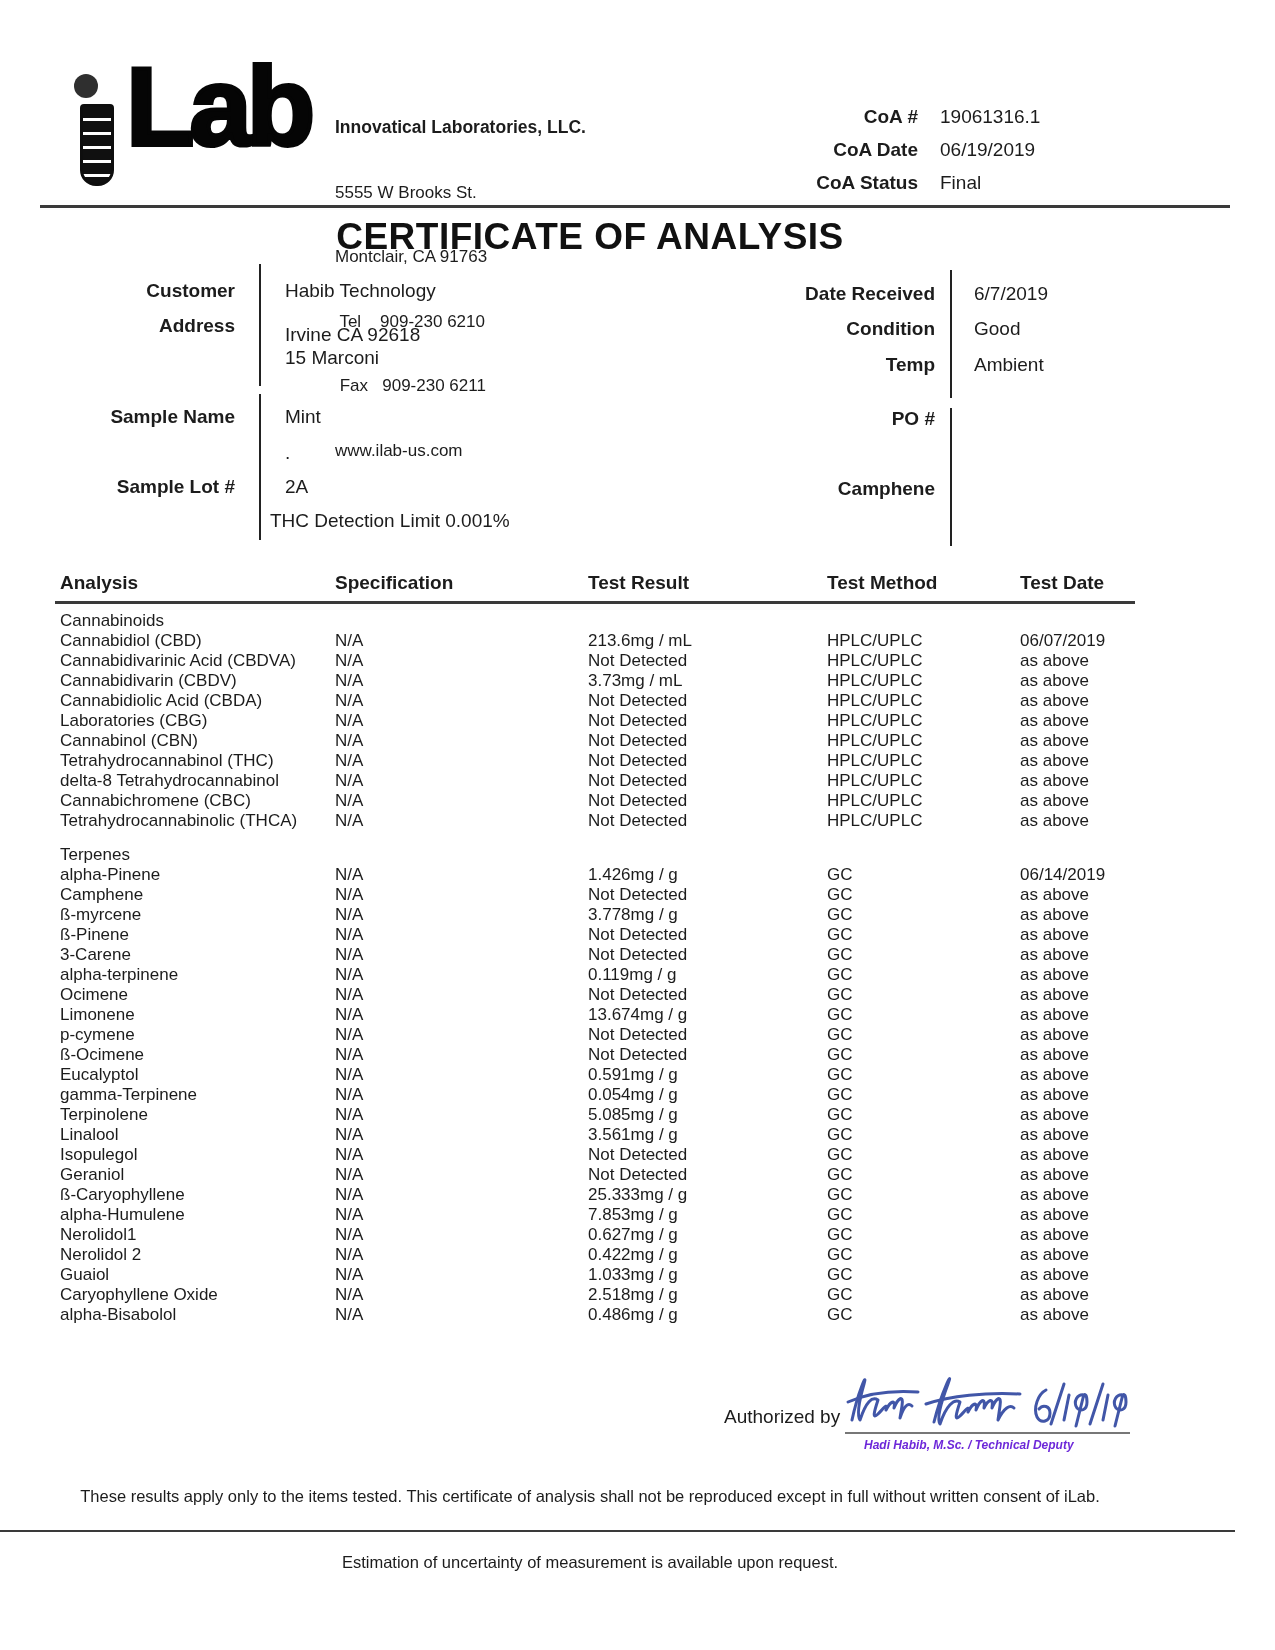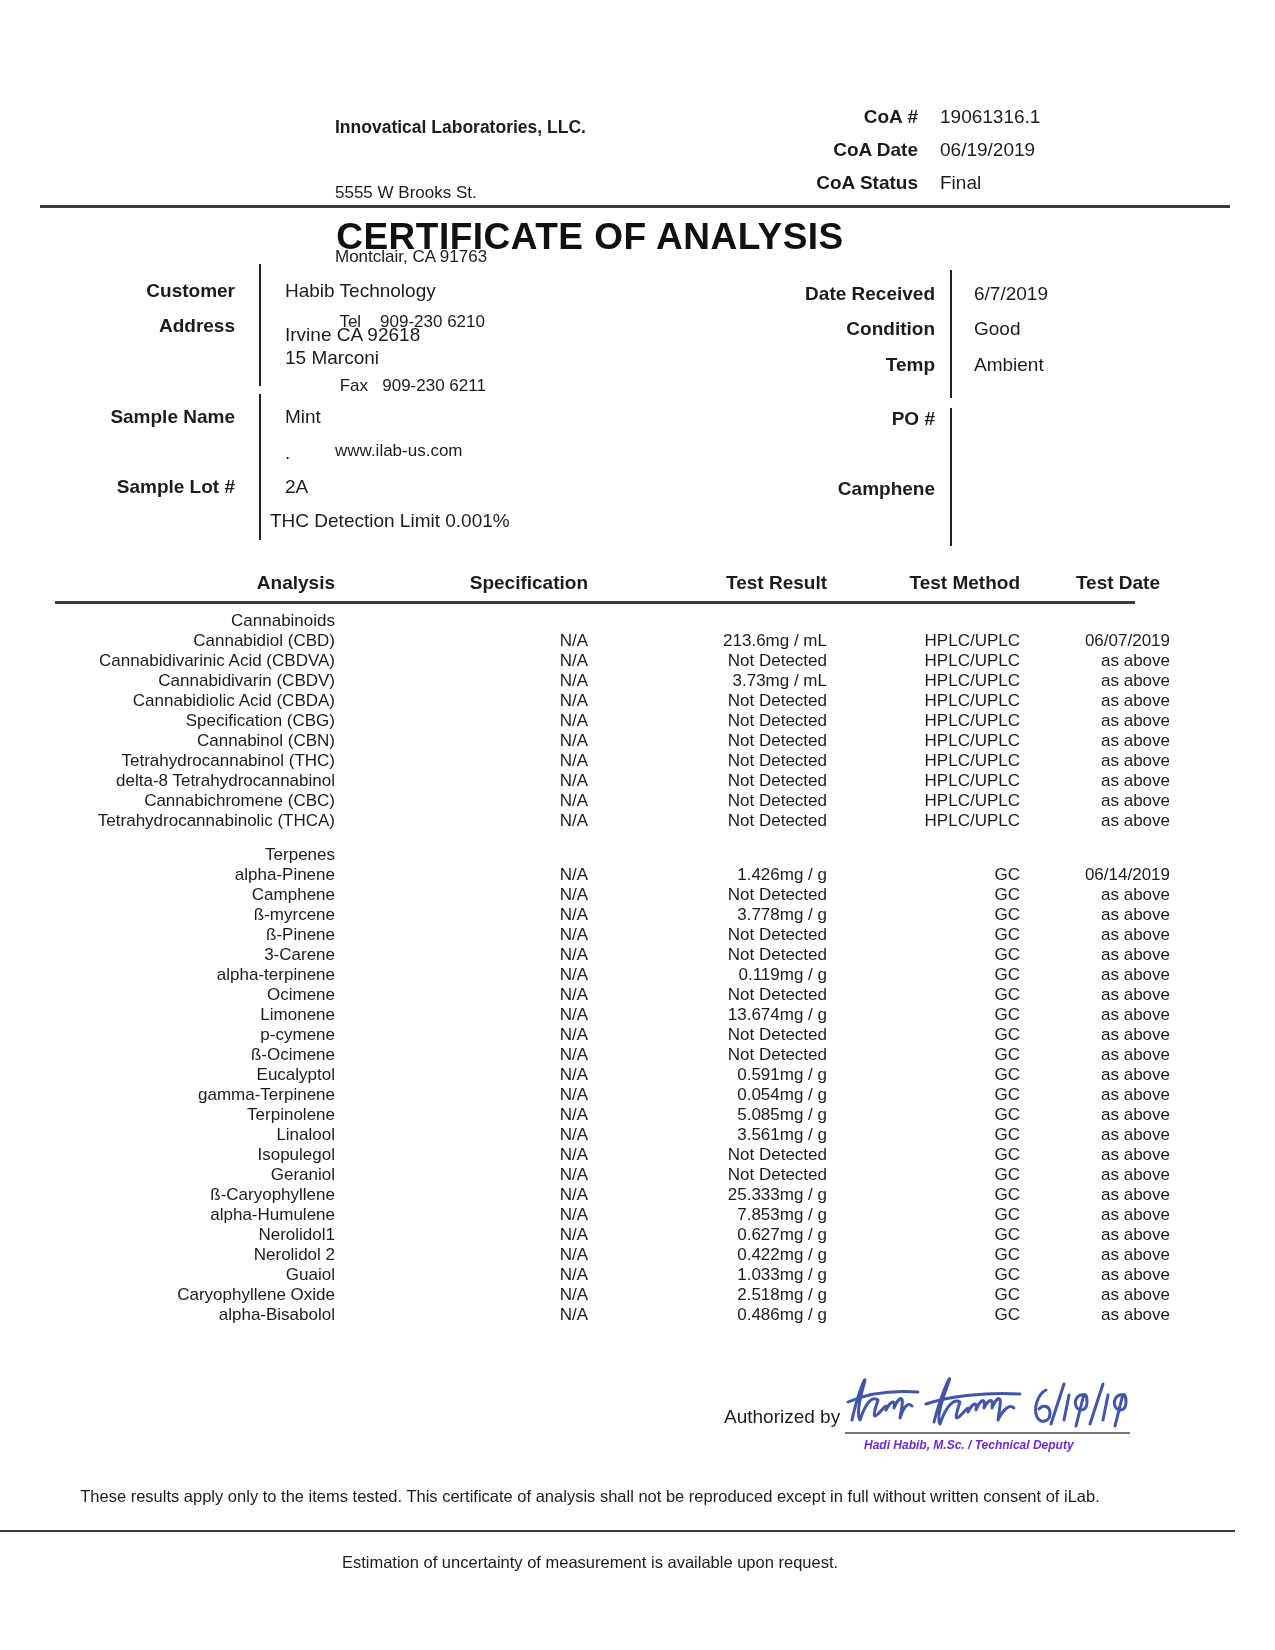--- a/index.html
+++ b/index.html
@@ -33,34 +33,41 @@
 
   .doc-title { width:1180px; text-align:center; font-size:37px; font-weight:bold;
     letter-spacing:0.5px; color:#111; }
 
   .lbl-b { font-weight:bold; font-size:19px; text-align:right; }
   .val { font-size:19px; }
 
   
   .th { font-weight:bold; font-size:19px; }
   .trow { display:grid; grid-template-columns:275px 253px 239px 193px auto;
-    height:20px; font-size:17px; line-height:20px;text-align:right; }
+    height:20px; font-size:17px; line-height:20px; }
   .trow span { white-space:nowrap; overflow:visible; }
 
   .sig-underline { border-top:2px solid #777; }
   .sig-name { font-size:12px; font-weight:bold; font-style:italic; color:#6d28d9; }
 
   .center-text { width:1180px; text-align:center; font-size:16.5px; }
   .page-num { width:1180px; text-align:center; font-size:18px; }
 </style>
 </head>
 <body>
 
 <div class="page">
 
+  <div class="abs logo" style="left:72px; top:66px;">
+    <div class="tube-wrap">
+      <div class="tube-dot"></div>
+      <div class="tube"></div>
+    </div>
+    <div class="logo-text">Lab</div>
+  </div>
 
   <div class="abs co-info" style="left:335px; top:74px;">
     <div class="co-name">Innovatical Laboratories, LLC.</div>
     <div>5555 W Brooks St.</div>
     <div>Montclair, CA 91763</div>
     <div> Tel    909-230 6210</div>
     <div> Fax   909-230 6211</div>
     <div>www.ilab-us.com</div>
   </div>
 
@@ -144,21 +151,21 @@
         <span>as above</span>
       </div>
       <div class="trow">
         <span>Cannabidiolic Acid (CBDA)</span>
         <span>N/A</span>
         <span>Not Detected</span>
         <span>HPLC/UPLC</span>
         <span>as above</span>
       </div>
       <div class="trow">
-        <span>Specification (CBG)</span>
+        <span>Laboratories (CBG)</span>
         <span>N/A</span>
         <span>Not Detected</span>
         <span>HPLC/UPLC</span>
         <span>as above</span>
       </div>
       <div class="trow">
         <span>Cannabinol (CBN)</span>
         <span>N/A</span>
         <span>Not Detected</span>
         <span>HPLC/UPLC</span>

